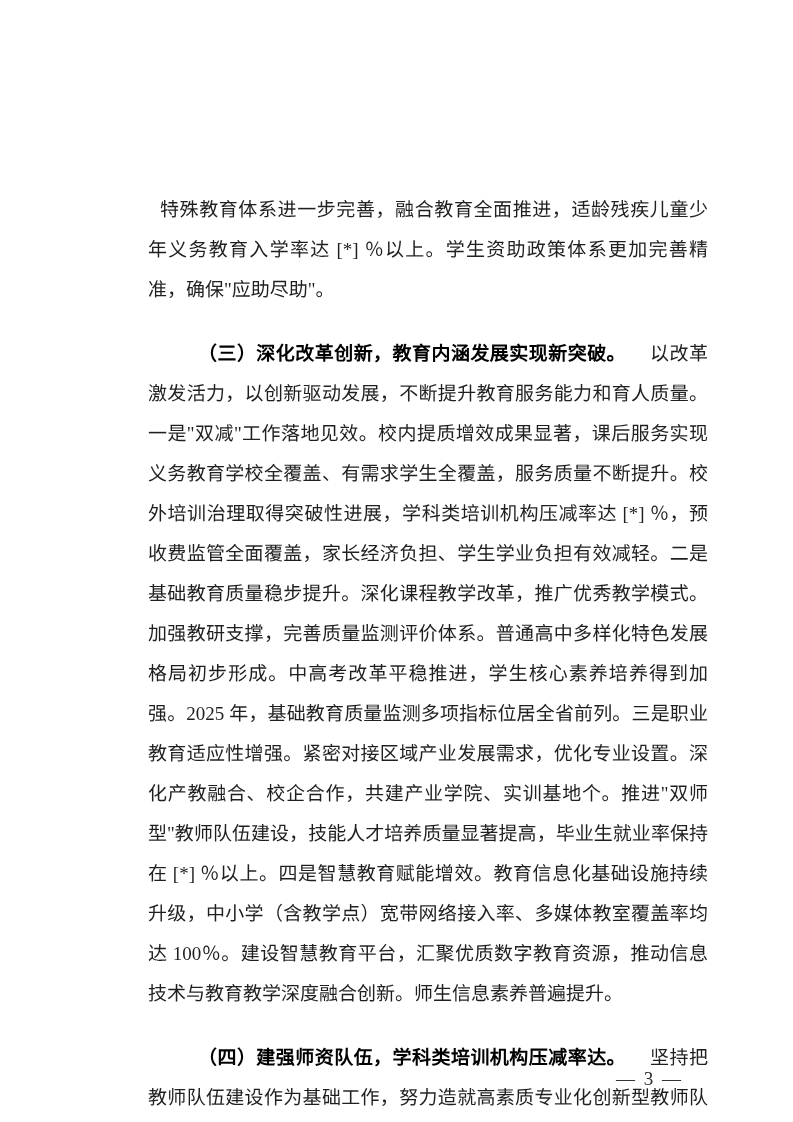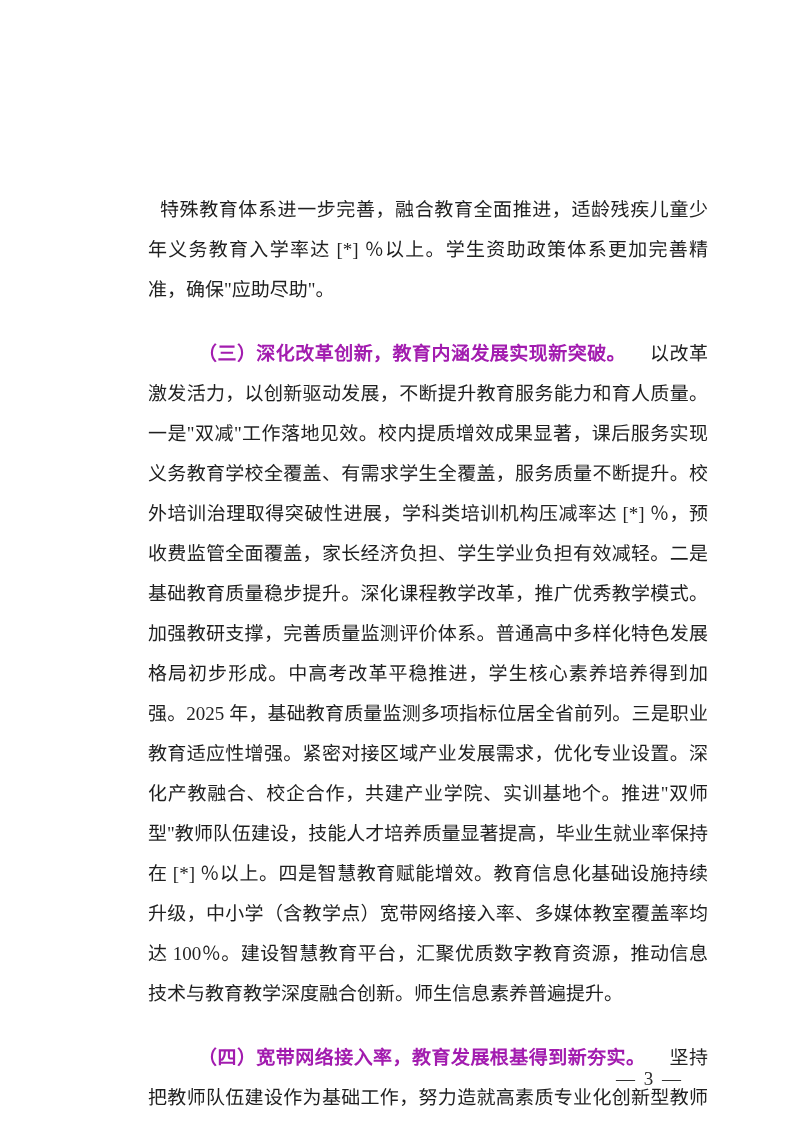--- a/index.html
+++ b/index.html
@@ -28,21 +28,21 @@
   }
   .para {
     text-indent: 2em;
     word-break: break-all;
   }
   .para.no-indent {
     text-indent: 0;
   }
   .para-heading {
     font-weight: bold;
-    color: #a21caf;
+    color: #000000;
   }
   .footer {
     position: absolute;
     top: 1030px;
     right: 122px;
     font-size: 19px;
     line-height: 26px;
     color: #2a2a2a;
     font-family: "Liberation Serif", "DejaVu Serif", serif;
     letter-spacing: 2px;
@@ -52,18 +52,18 @@
 </head>
 <body>
 
 <div class="page">
   <div class="content">
 
     <p class="para no-indent"><span>特殊教育体系进一步完善，融合教育全面推进，适龄残疾儿童少年义务教育入学率达 [*] ％以上。学生资助政策体系更加完善精准，确保"应助尽助"。</span></p>
 
     <p class="para"><span class="para-heading">（三）深化改革创新，教育内涵发展实现新突破。</span><span>以改革激发活力，以创新驱动发展，不断提升教育服务能力和育人质量。一是"双减"工作落地见效。校内提质增效成果显著，课后服务实现义务教育学校全覆盖、有需求学生全覆盖，服务质量不断提升。校外培训治理取得突破性进展，学科类培训机构压减率达 [*] ％，预收费监管全面覆盖，家长经济负担、学生学业负担有效减轻。二是基础教育质量稳步提升。深化课程教学改革，推广优秀教学模式。加强教研支撑，完善质量监测评价体系。普通高中多样化特色发展格局初步形成。中高考改革平稳推进，学生核心素养培养得到加强。2025 年，基础教育质量监测多项指标位居全省前列。三是职业教育适应性增强。紧密对接区域产业发展需求，优化专业设置。深化产教融合、校企合作，共建产业学院、实训基地个。推进"双师型"教师队伍建设，技能人才培养质量显著提高，毕业生就业率保持在 [*] ％以上。四是智慧教育赋能增效。教育信息化基础设施持续升级，中小学（含教学点）宽带网络接入率、多媒体教室覆盖率均达 100％。建设智慧教育平台，汇聚优质数字教育资源，推动信息技术与教育教学深度融合创新。师生信息素养普遍提升。</span></p>
 
-    <p class="para"><span class="para-heading">（四）宽带网络接入率，教育发展根基得到新夯实。</span><span>坚持把教师队伍建设作为基础工作，努力造就高素质专业化创新型教师队伍。一是师德师风建设常抓不懈。教育内涵发展实现新突破，强化正面引领和警示教育。开展</span></p>
+    <p class="para"><span class="para-heading">（四）建强师资队伍，学科类培训机构压减率达。</span><span>坚持把教师队伍建设作为基础工作，努力造就高素质专业化创新型教师队伍。一是师德师风建设常抓不懈。教育内涵发展实现新突破，强化正面引领和警示教育。开展</span></p>
 
   </div>
 
   <div class="footer">— 3 —</div>
 </div>
 
 </body></html>

